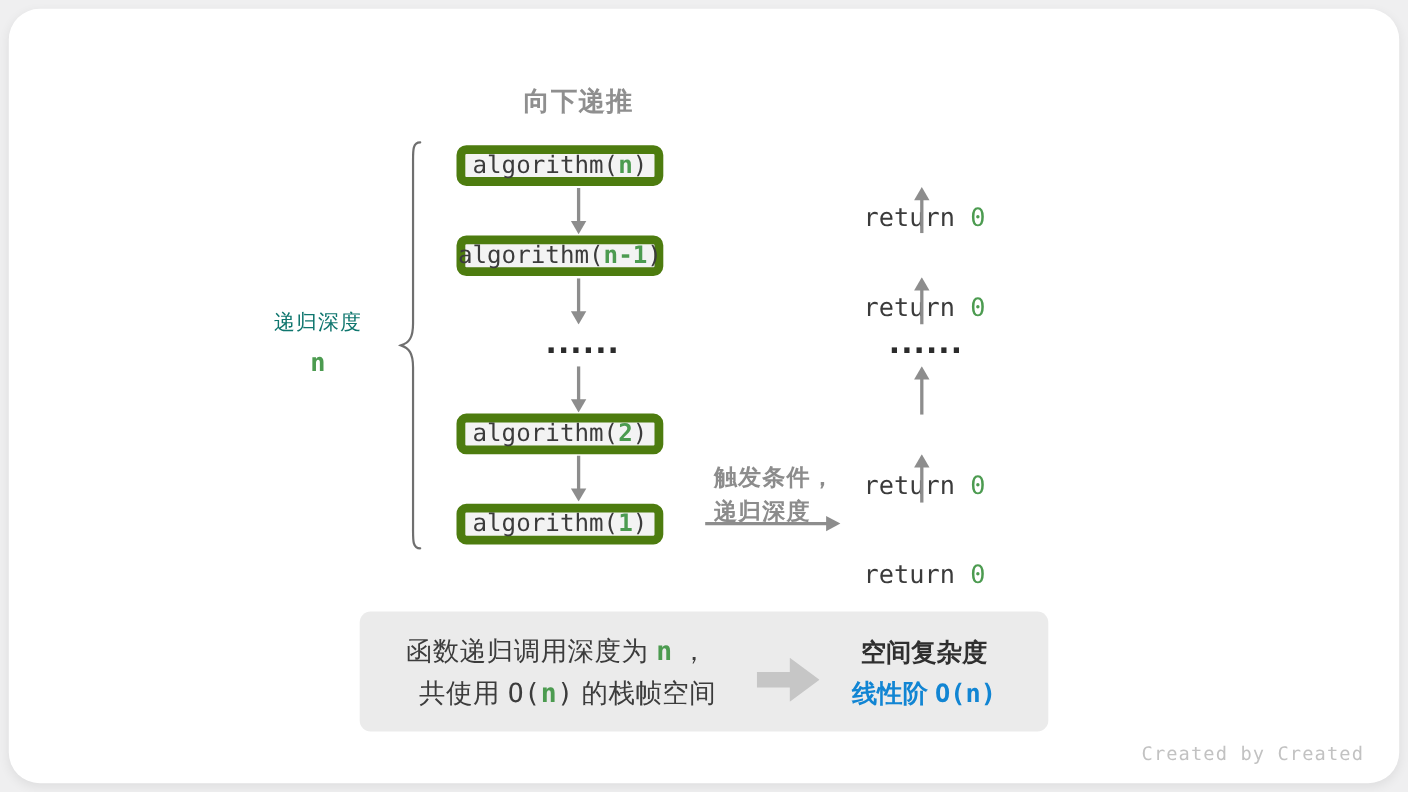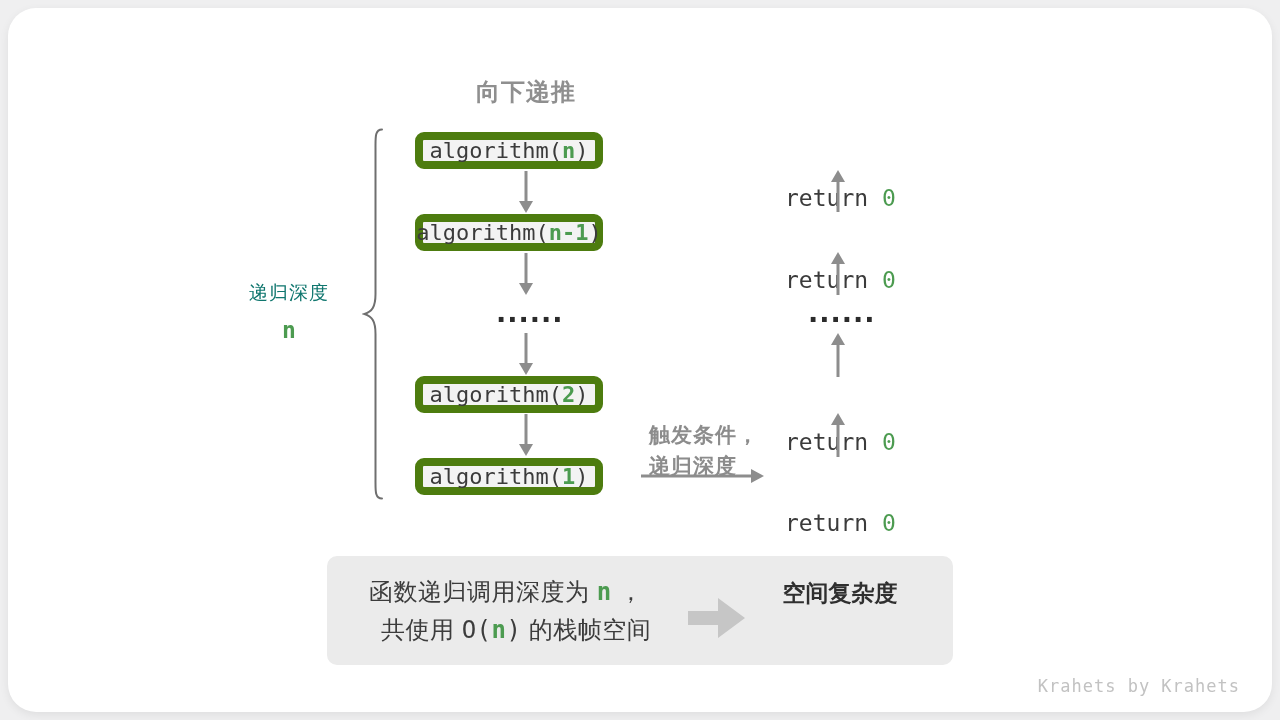--- a/index.html
+++ b/index.html
@@ -154,15 +154,18 @@
   <div id="sum-l1" class="sum-line">
     <span>函数递归调用深度为 </span><span class="green arg mono">n</span><span> ，</span>
   </div>
   <div id="sum-l2" class="sum-line">
     <span>共使用 </span><span class="mono">O(</span><span class="green arg mono">n</span><span class="mono">)</span><span> 的栈帧空间</span>
   </div>
   <svg class="arrow" style="left:688px;top:598px;" width="57" height="40">
     <polygon points="0,13 30,13 30,0 57,20 30,40 30,27 0,27" fill="#c6c6c6"></polygon>
   </svg>
   <div class="sum-title">空间复杂度</div>
+  <div class="sum-result">
+    <span style="white-space:pre;">线性阶 </span><span class="mono">O(n)</span>
+  </div>
 
-  <div class="credit">Krahets by Krahets</div>
+  <div class="credit">Created by Created</div>
 </div>
 
 </body></html>

